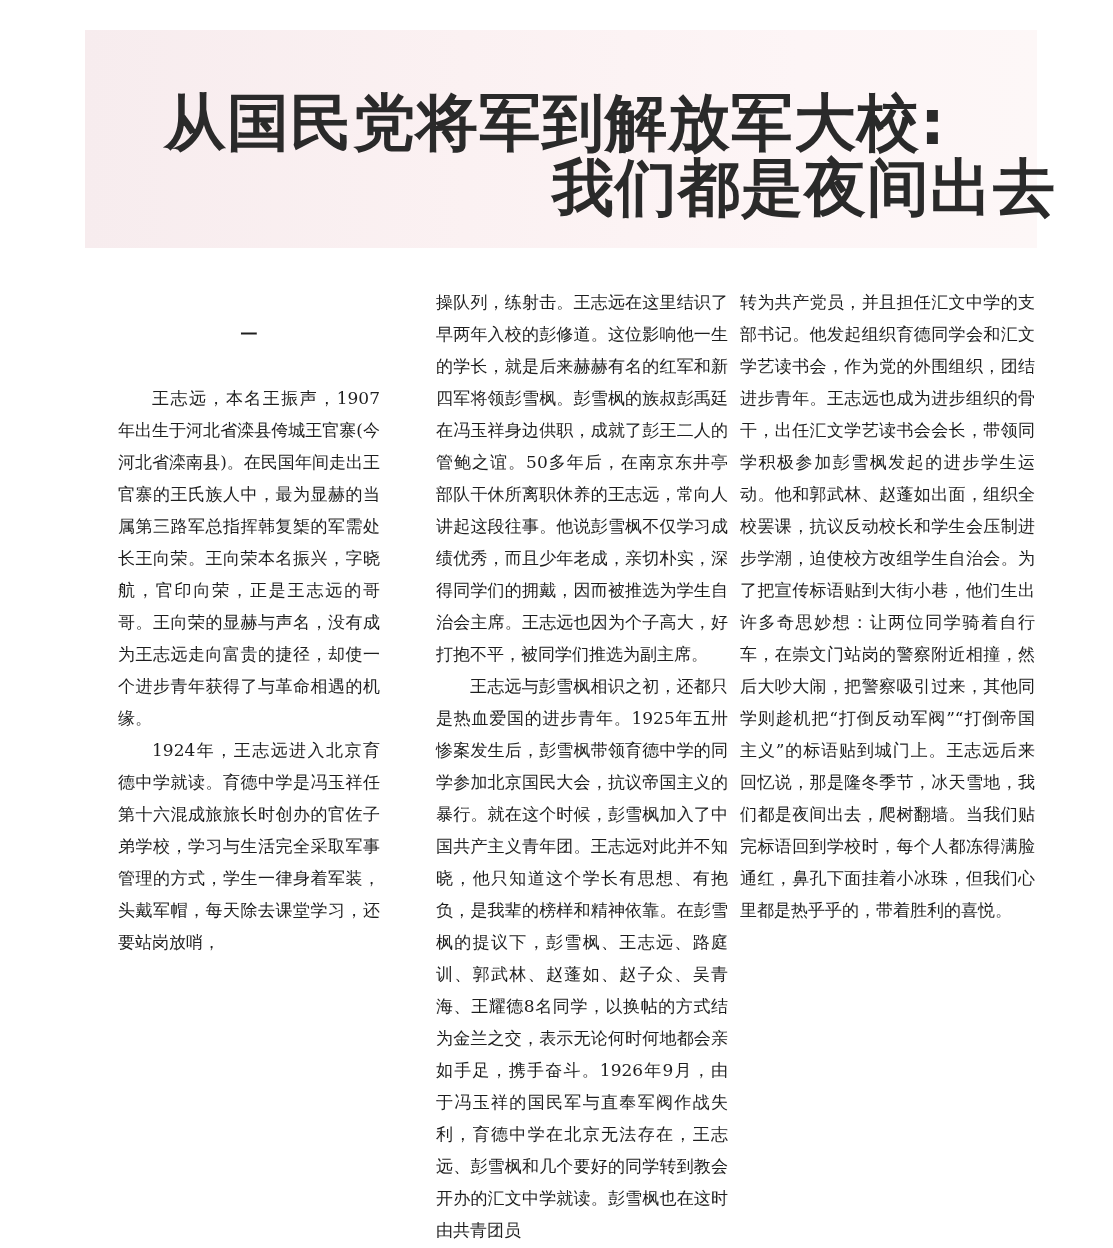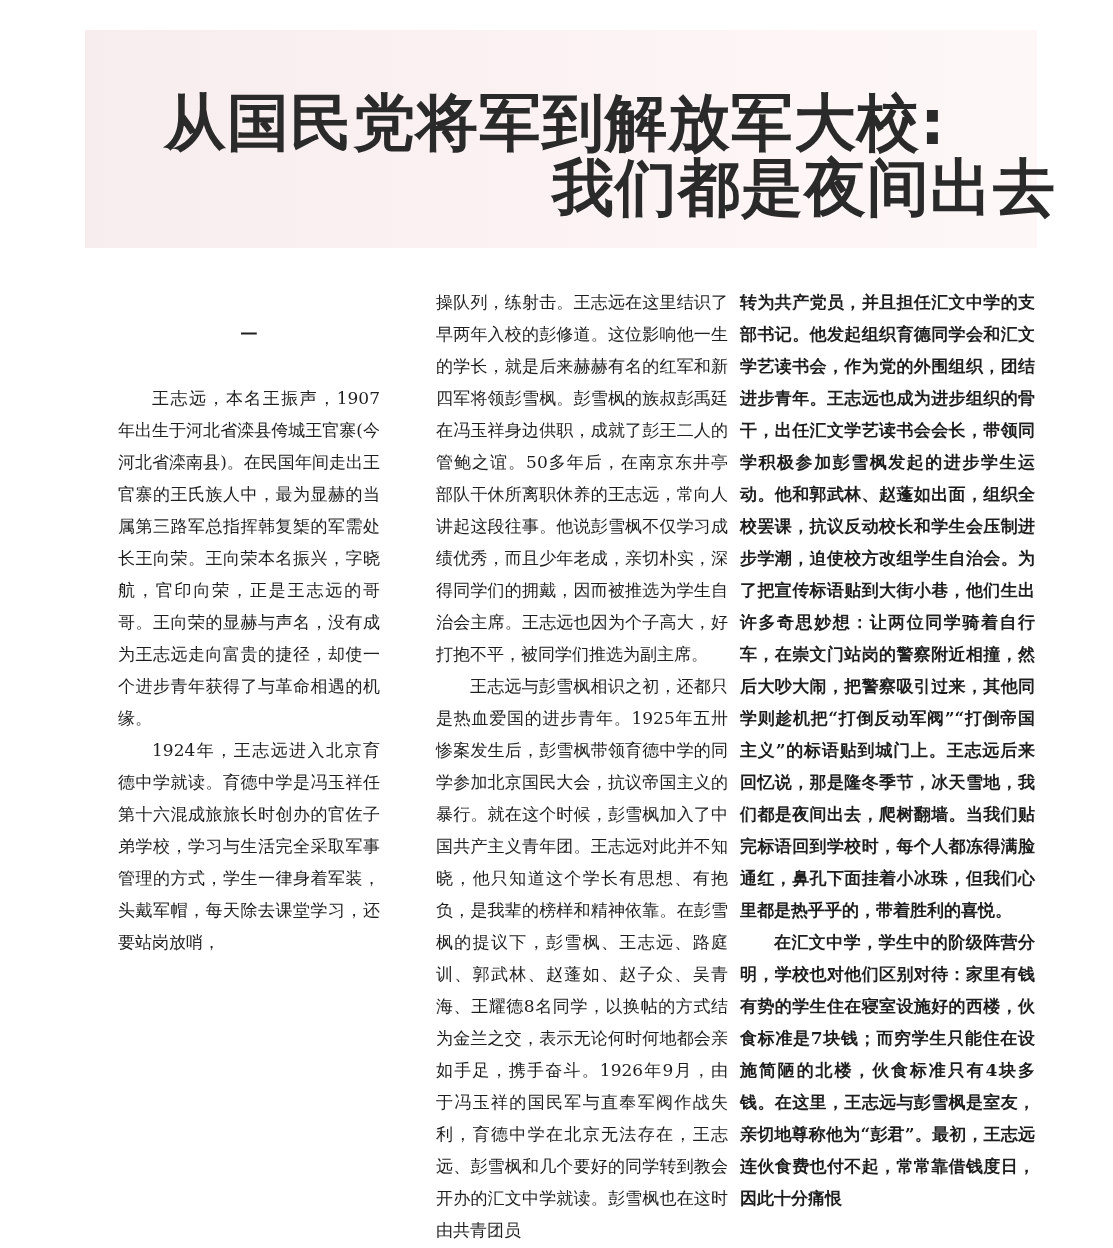--- a/index.html
+++ b/index.html
@@ -8,21 +8,21 @@
   .banner { position:absolute; left:85px; top:30px; width:952px; height:218px;
             background:linear-gradient(90deg,#f7ecee 0%,#fbf1f2 40%,#fdf5f6 75%,#fdf7f7 100%); }
   .title { position:absolute; font-family:"DejaVu Sans","Liberation Sans",sans-serif;
            font-weight:bold; color:#2a2a2a; font-size:62px; letter-spacing:1px; white-space:nowrap; line-height:1; }
   .title1 { left:164px; top:92px; }
   .title2 { left:552px; top:157px; }
   .col { position:absolute; top:286px; font-size:17px; line-height:32px; text-align:justify; }
   .col p { margin:0; }
   .col1 { left:118px; width:262px; }
   .col2 { left:436px; width:292px; }
-  .col3 { left:740px; width:295px;font-weight:bold; }
+  .col3 { left:740px; width:295px; }
   .indent { text-indent:2em; }
   .section-mark { text-align:center; font-weight:bold; margin:32px 0 !important; height:32px; }
 </style>
 </head>
 <body>
 
 <div class="banner"></div>
 <div class="title title1">从国民党将军到解放军大校:</div>
 <div class="title title2">我们都是夜间出去</div>
 
@@ -32,14 +32,13 @@
   <p class="indent">1924年，王志远进入北京育德中学就读。育德中学是冯玉祥任第十六混成旅旅长时创办的官佐子弟学校，学习与生活完全采取军事管理的方式，学生一律身着军装，头戴军帽，每天除去课堂学习，还要站岗放哨，</p>
 </div>
 
 <div class="col col2">
   <p>操队列，练射击。王志远在这里结识了早两年入校的彭修道。这位影响他一生的学长，就是后来赫赫有名的红军和新四军将领彭雪枫。彭雪枫的族叔彭禹廷在冯玉祥身边供职，成就了彭王二人的管鲍之谊。50多年后，在南京东井亭部队干休所离职休养的王志远，常向人讲起这段往事。他说彭雪枫不仅学习成绩优秀，而且少年老成，亲切朴实，深得同学们的拥戴，因而被推选为学生自治会主席。王志远也因为个子高大，好打抱不平，被同学们推选为副主席。</p>
   <p class="indent">王志远与彭雪枫相识之初，还都只是热血爱国的进步青年。1925年五卅惨案发生后，彭雪枫带领育德中学的同学参加北京国民大会，抗议帝国主义的暴行。就在这个时候，彭雪枫加入了中国共产主义青年团。王志远对此并不知晓，他只知道这个学长有思想、有抱负，是我辈的榜样和精神依靠。在彭雪枫的提议下，彭雪枫、王志远、路庭训、郭武林、赵蓬如、赵子众、吴青海、王耀德8名同学，以换帖的方式结为金兰之交，表示无论何时何地都会亲如手足，携手奋斗。1926年9月，由于冯玉祥的国民军与直奉军阀作战失利，育德中学在北京无法存在，王志远、彭雪枫和几个要好的同学转到教会开办的汇文中学就读。彭雪枫也在这时由共青团员</p>
 </div>
 
 <div class="col col3">
   <p>转为共产党员，并且担任汇文中学的支部书记。他发起组织育德同学会和汇文学艺读书会，作为党的外围组织，团结进步青年。王志远也成为进步组织的骨干，出任汇文学艺读书会会长，带领同学积极参加彭雪枫发起的进步学生运动。他和郭武林、赵蓬如出面，组织全校罢课，抗议反动校长和学生会压制进步学潮，迫使校方改组学生自治会。为了把宣传标语贴到大街小巷，他们生出许多奇思妙想：让两位同学骑着自行车，在崇文门站岗的警察附近相撞，然后大吵大闹，把警察吸引过来，其他同学则趁机把“打倒反动军阀”“打倒帝国主义”的标语贴到城门上。王志远后来回忆说，那是隆冬季节，冰天雪地，我们都是夜间出去，爬树翻墙。当我们贴完标语回到学校时，每个人都冻得满脸通红，鼻孔下面挂着小冰珠，但我们心里都是热乎乎的，带着胜利的喜悦。</p>
-  <p class="indent">在汇文中学，学生中的阶级阵营分明，学校也对他们区别对待：家里有钱有势的学生住在寝室设施好的西楼，伙食标准是7块钱；而穷学生只能住在设施简陋的北楼，伙食标准只有4块多钱。在这里，王志远与彭雪枫是室友，亲切地尊称他为“彭君”。最初，王志远连伙食费也付不起，常常靠借钱度日，因此十分痛恨</p>
 </div>
 
 </body></html>

